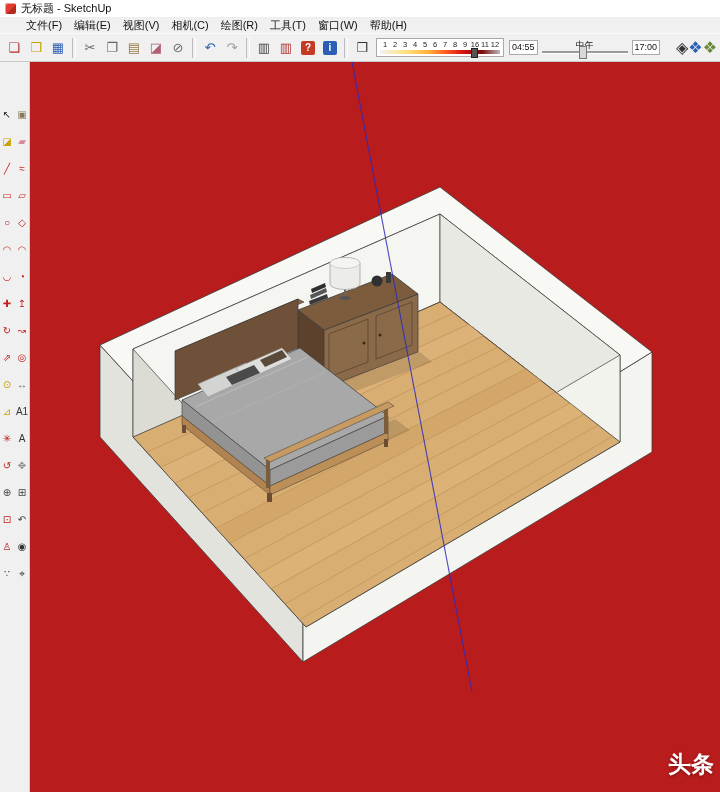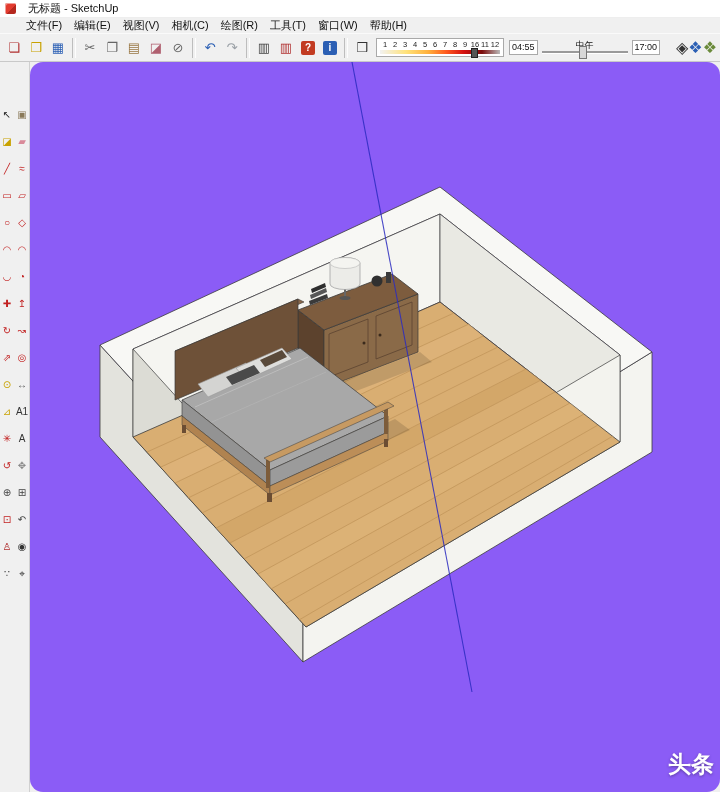--- a/index.html
+++ b/index.html
@@ -1,19 +1,19 @@
 <!DOCTYPE html>
 <html><head>
 <meta charset="utf-8">
 <style>
   html,body{margin:0;padding:0;background:#888;}
   .window{width:720px;height:792px;position:relative;background:#f0f0f0;overflow:hidden;
           font-family:"Liberation Sans","DejaVu Sans",sans-serif;-webkit-font-smoothing:antialiased;}
   
-  .titlebar{height:18px;background:#ffffff;display:flex;align-items:center;gap:12px;padding:0 5px;
+  .titlebar{height:18px;background:#ffffff;display:flex;align-items:center;gap:5px;padding:0 5px;
             font-size:11px;color:#111;box-sizing:border-box;border-bottom:1px solid #eee;}
   .logo{width:11px;height:11px;border-radius:2px;background:linear-gradient(135deg,#e23b2f 55%,#b5281e 55%);
         box-shadow:inset 1px 1px 0 rgba(255,255,255,.5);}
   
   .menubar{height:15px;display:flex;align-items:center;background:#f0f0f0;font-size:11px;color:#111;
            padding-left:20px;box-sizing:border-box;}
   .menu-item{padding:0 6px;cursor:default;}
   
   .toolbar{height:29px;display:flex;align-items:center;background:#f0f0f0;border-top:1px solid #fafafa;
            border-bottom:1px solid #c9c9c9;padding:0 3px;box-sizing:border-box;overflow:hidden;white-space:nowrap;}
@@ -37,21 +37,21 @@
   .time-slider .thumb{position:absolute;left:44%;top:8px;width:6px;height:11px;background:#d8d8d8;border:1px solid #777;}
   .time-slider .lbl{position:absolute;left:0;right:0;top:1px;text-align:center;font-size:9px;color:#111;}
   .tb-right{margin-left:auto;display:flex;}
   
   .main{display:flex;height:730px;}
   .palette{width:30px;background:#f0f0f0;border-right:1px solid #d0d0d0;box-sizing:border-box;
            padding-top:46px;display:grid;grid-template-columns:14px 14px;justify-content:center;
            column-gap:1px;row-gap:13px;align-content:start;}
   .palette span{width:14px;height:14px;display:flex;align-items:center;justify-content:center;
                 font-size:10px;line-height:1;overflow:hidden;cursor:default;}
-  .viewport{position:relative;flex:1;background:#8b5cf6;overflow:hidden;border-radius:13px;}
+  .viewport{position:relative;flex:1;background:#b91c1c;overflow:hidden;}
   svg.scene{position:absolute;left:0;top:0;display:block;}
   .watermark{position:absolute;right:6px;bottom:12px;display:flex;align-items:center;gap:7px;color:#fff;
              font-weight:bold;font-size:23px;text-shadow:0 1px 3px rgba(0,0,0,.35);}
   .watermark .badge{background:#e03b2f;border-radius:4px;padding:1px 8px;font-size:20px;}
 </style>
 </head>
 <body>
 
 <div class="window">
 

